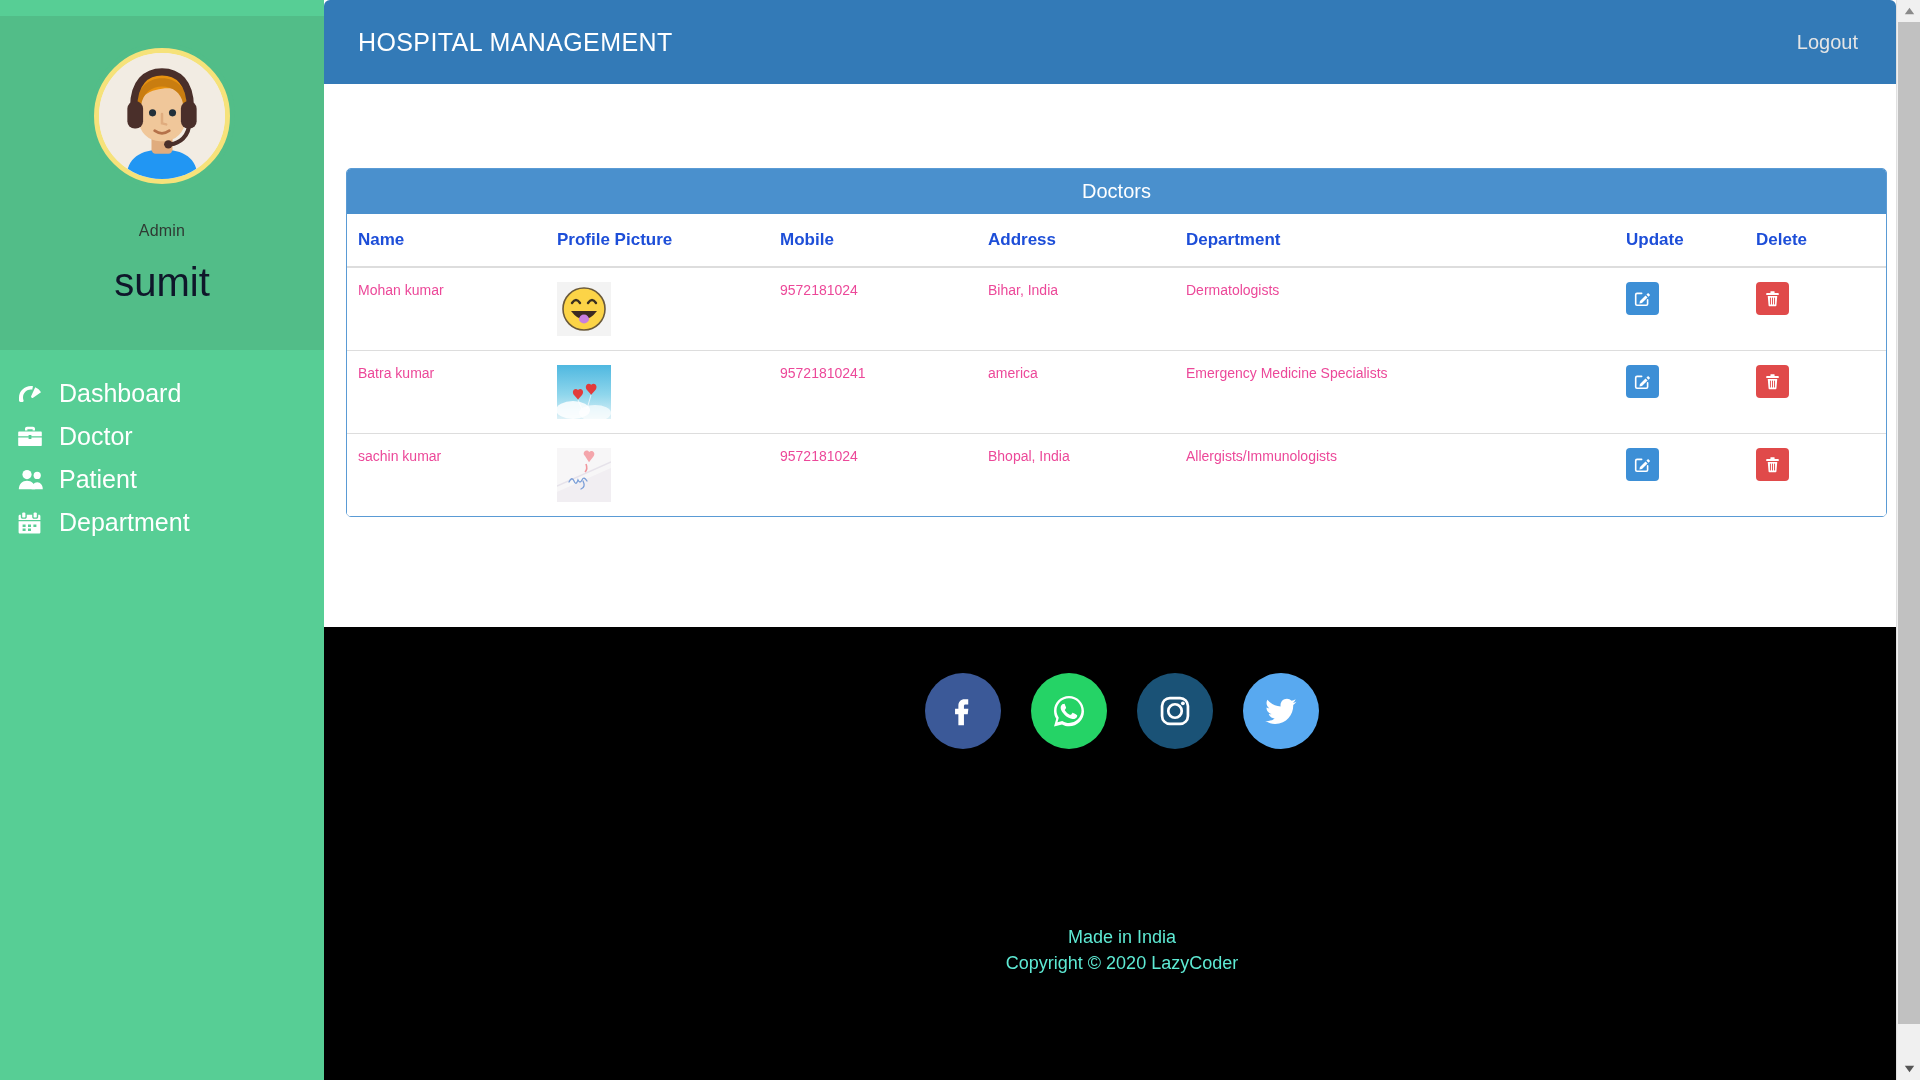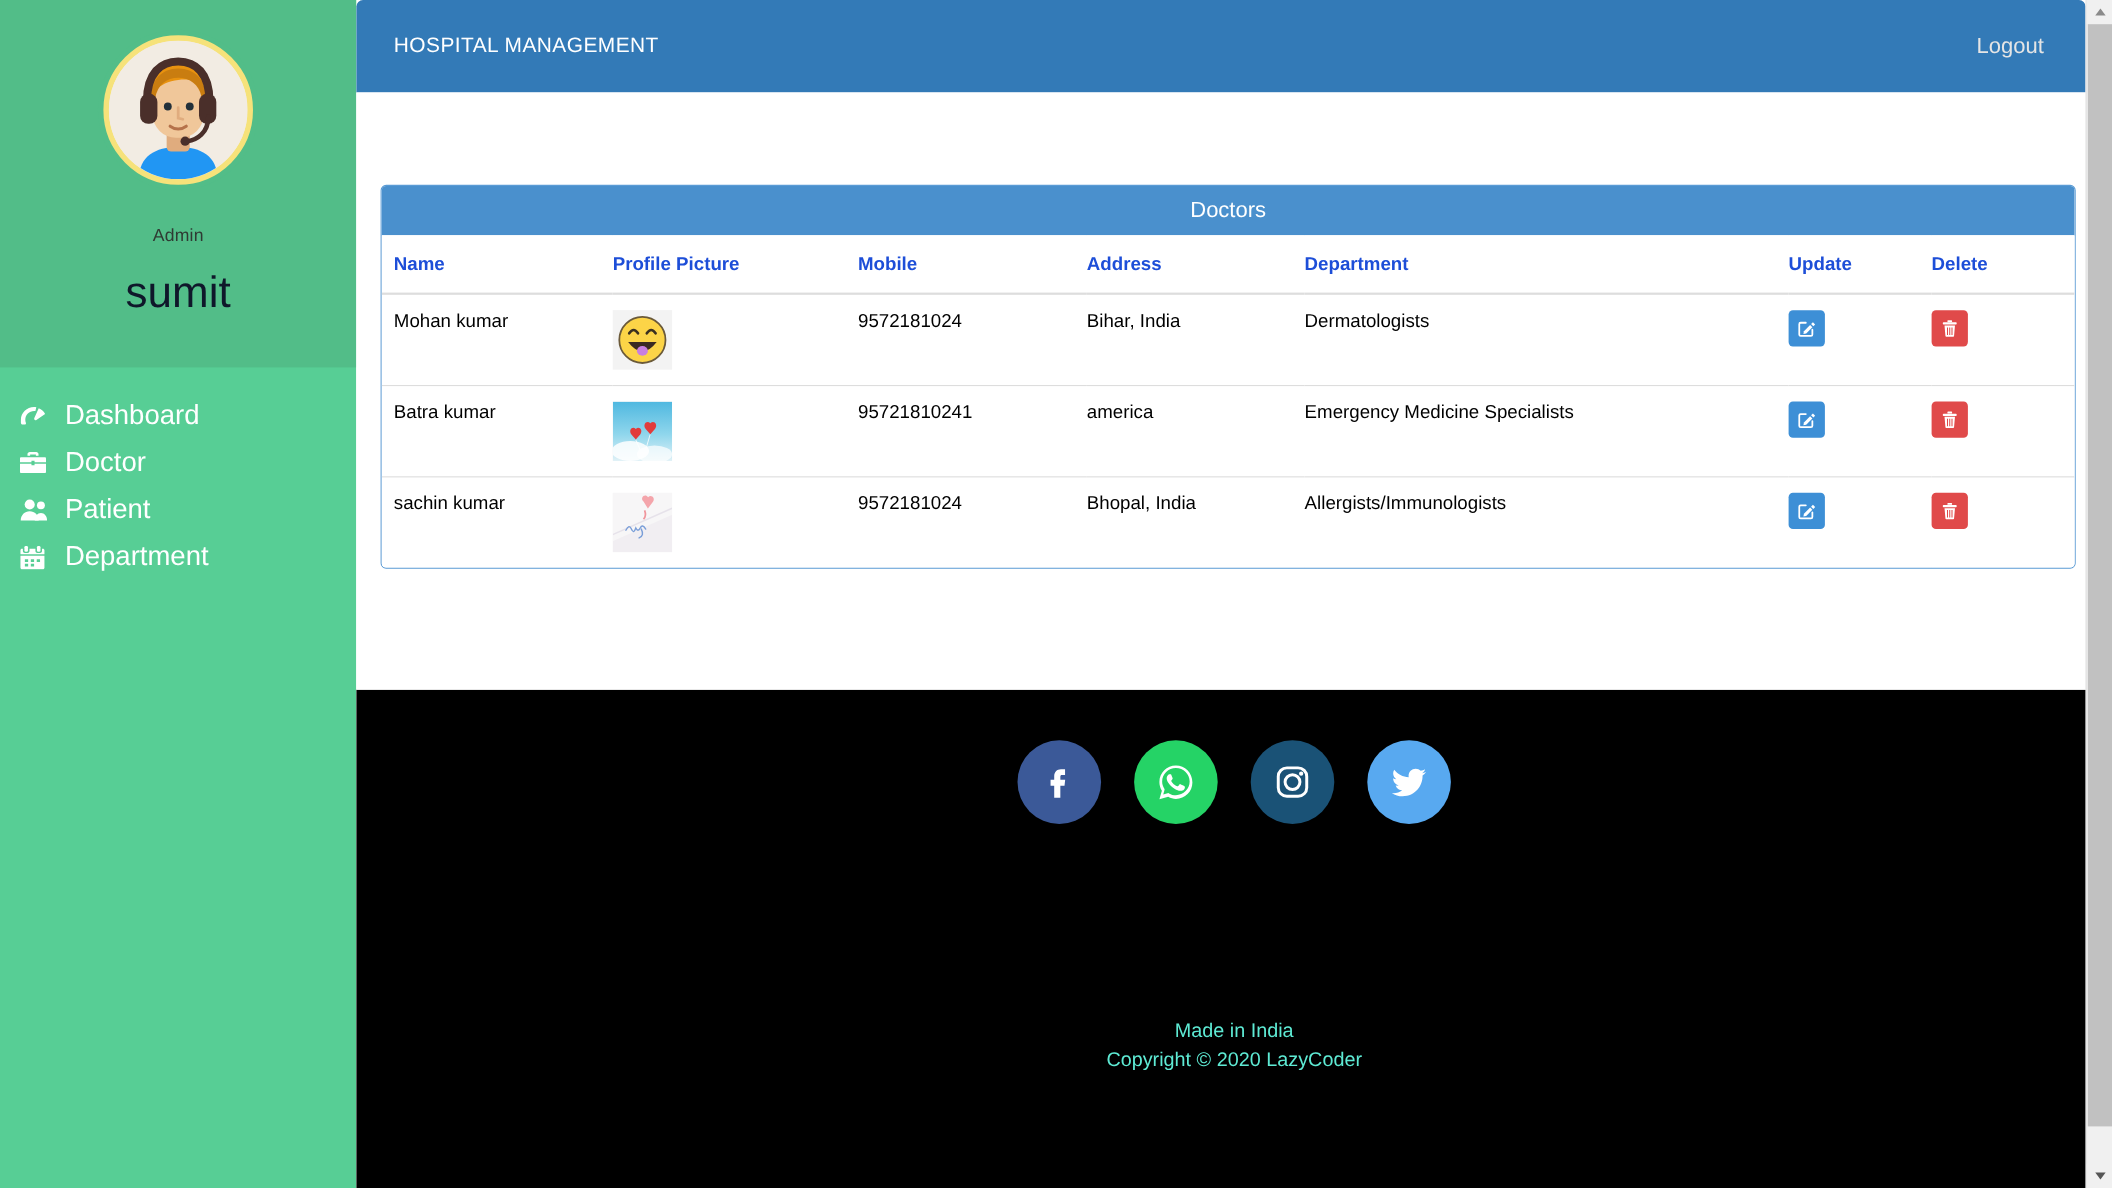--- a/index.html
+++ b/index.html
@@ -28,20 +28,21 @@
     flex-direction: column;
   }
   .sidebar-top {
     background: #52bd88;
     padding-top: 28px;
     padding-bottom: 22px;
     height: 334px;
     display: flex;
     flex-direction: column;
     align-items: center;
+    margin-top: 16px;
   }
   .avatar-wrap {
     width: 136px; height: 136px;
     border-radius: 50%;
     background: #f2ece3;
     border: 5px solid #f6e27a;
     box-shadow: 0 0 0 5px #52bd88;
     overflow: hidden;
     position: relative;
     margin-top: 4px;
@@ -99,21 +100,21 @@
     border-radius: 6px 6px 0 0;
     display: flex;
     align-items: center;
     justify-content: space-between;
     padding: 0 28px 0 34px;
     flex: 0 0 84px;
     margin-right: 24px;
   }
   .brand-title {
     color: #ffffff;
-    font-size: 19px;
+    font-size: 25px;
     letter-spacing: .4px;
     font-weight: 400;
   }
   .logout-link {
     color: #e5e5e5;
     font-size: 20px;
     text-decoration: none;
     cursor: pointer;
     padding: 6px 10px;
   }
@@ -149,22 +150,22 @@
     text-align: left;
     font-size: 17px;
     font-weight: bold;
     color: #1d4ed8;
     padding: 16px 6px 16px 0;
     border-bottom: 2px solid #dddddd;
     vertical-align: bottom;
     background: #fff;
   }
   table.doctors td {
-    font-size: 17px;
-    color: #000000;
+    font-size: 14px;
+    color: #ec4899;
     padding: 14px 6px 14px 0;
     border-top: 1px solid #dddddd;
     vertical-align: top;
     background: #fff;
   }
   table.doctors tr:first-child td { border-top: none; }
   .col-name    { width: 210px; padding-left: 11px !important; }
   .col-pic     { width: 223px; margin-left: 14px; }
   .col-mobile  { width: 208px; }
   .col-address { width: 198px; }

